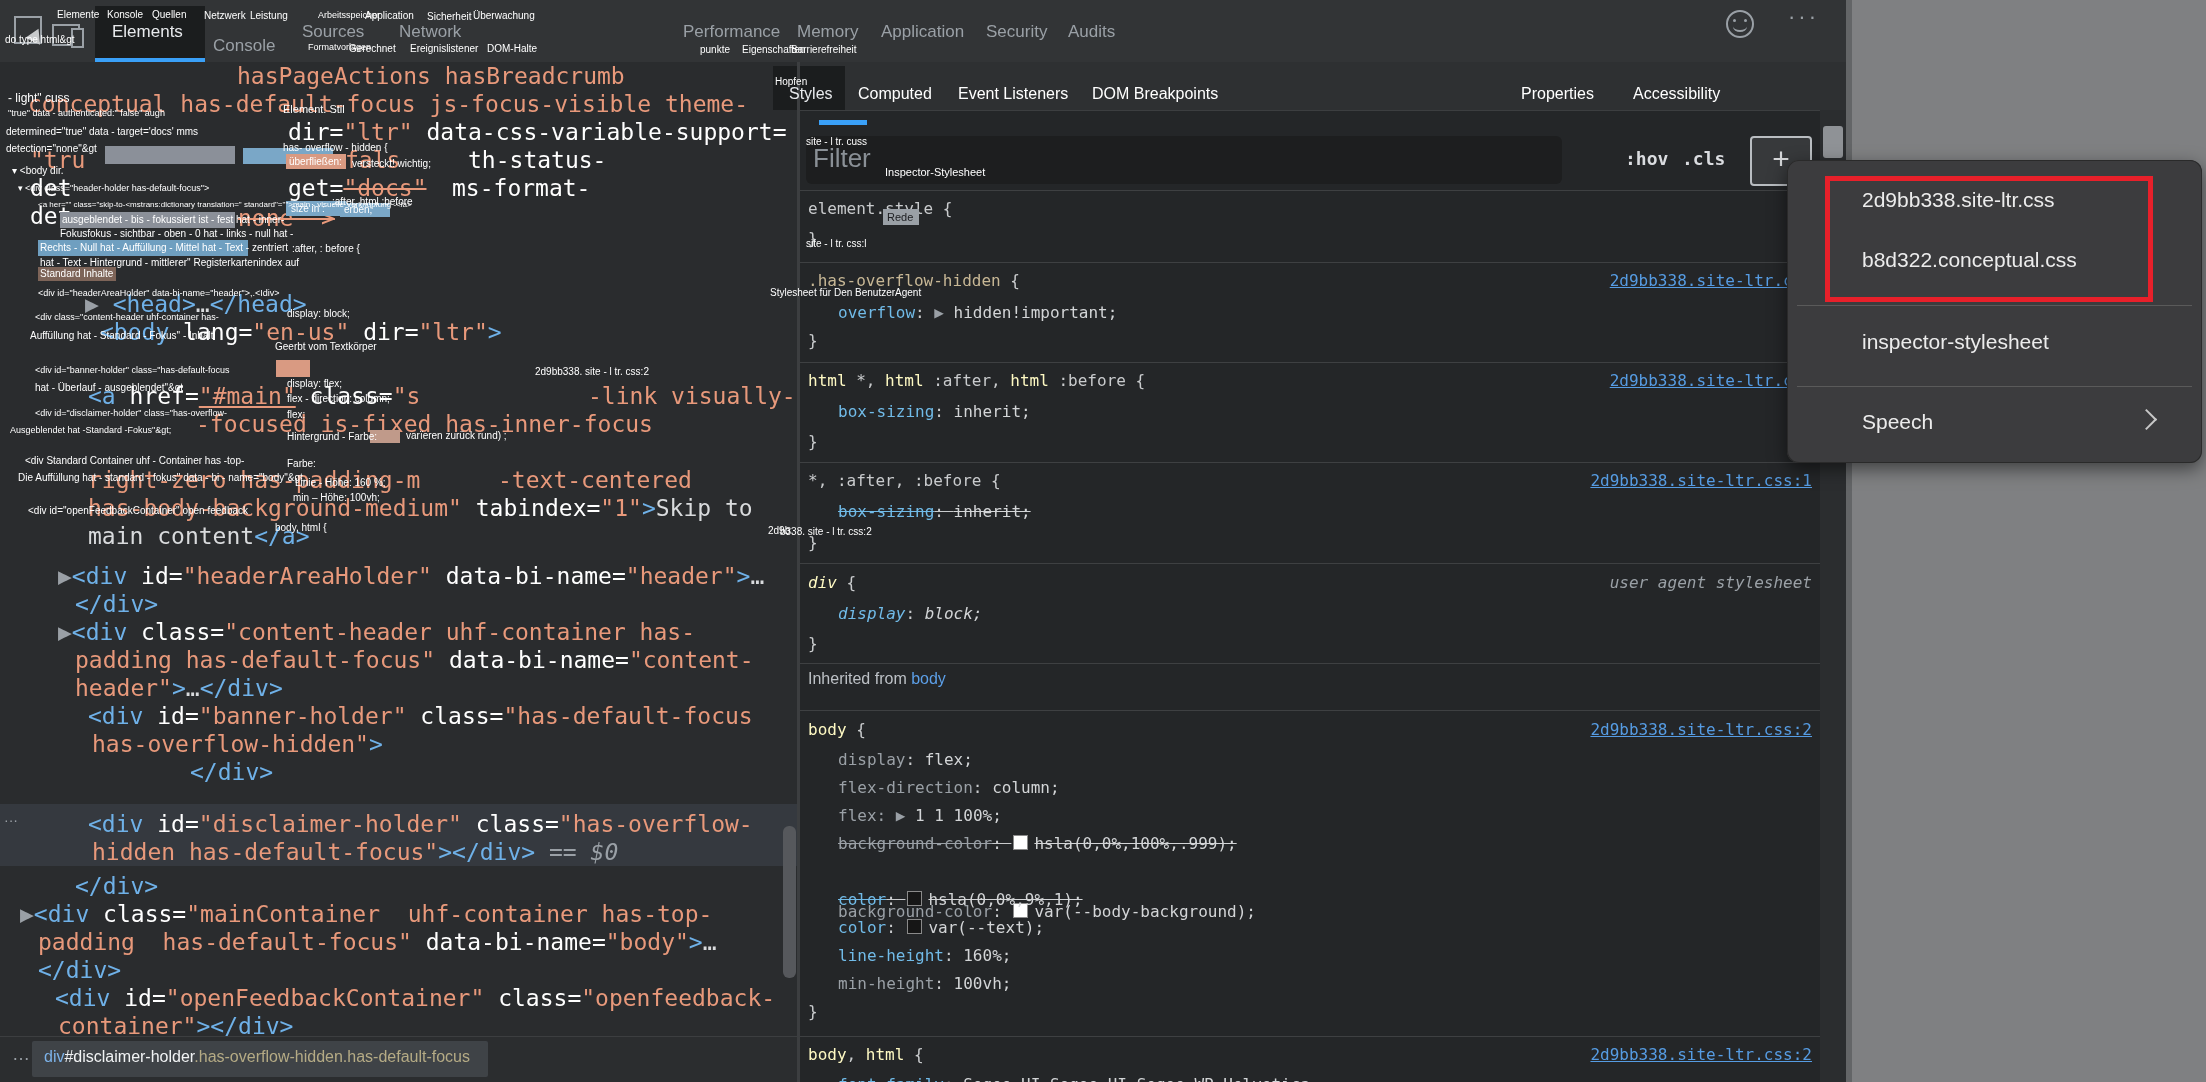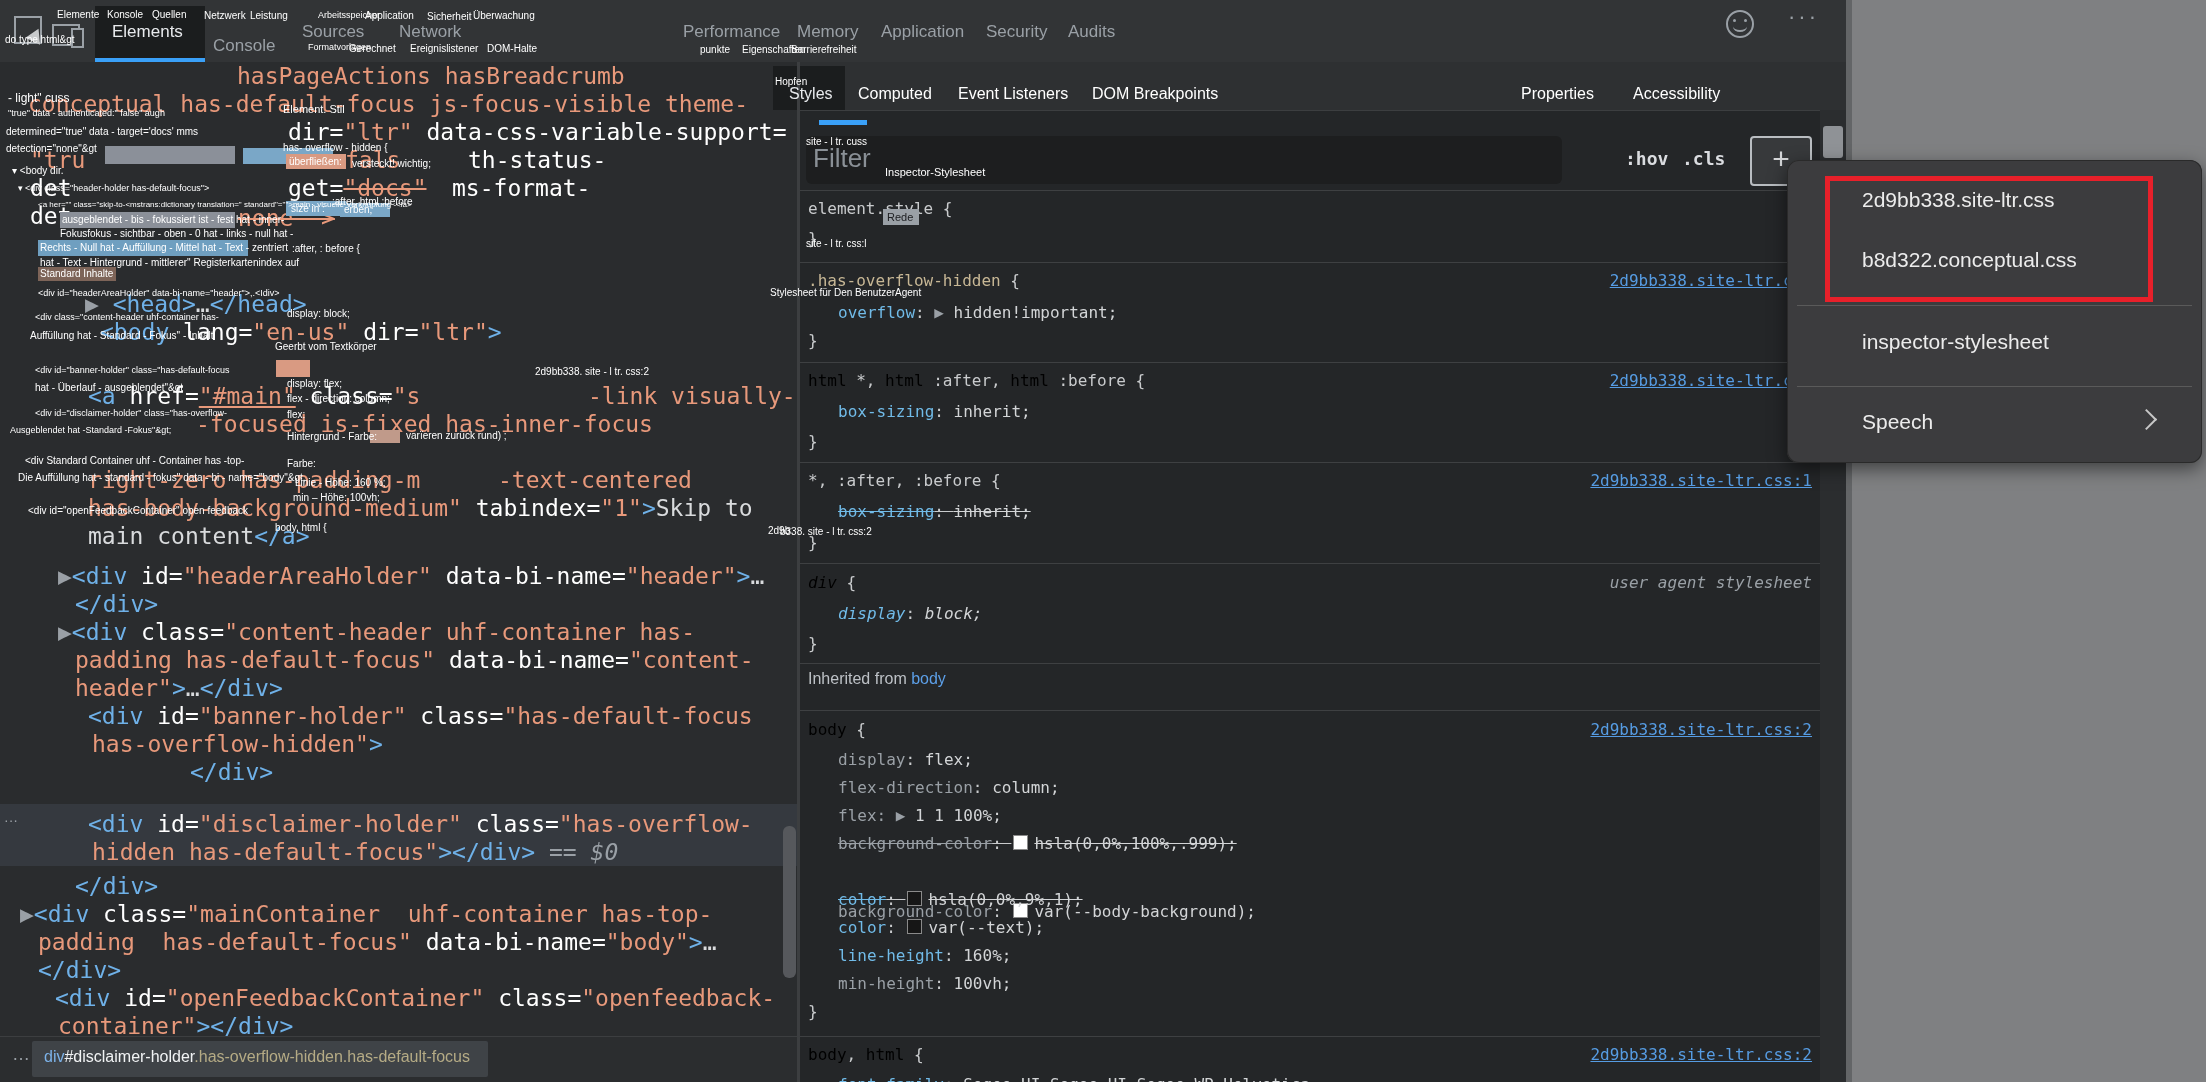--- a/index.html
+++ b/index.html
@@ -33,21 +33,21 @@
   .hovcls{position:absolute;top:148px;font:bold 18px "DejaVu Sans Mono",monospace;color:#dadce0;}
   .plusbtn{left:1750px;top:136px;width:58px;height:46px;background:#37393b;border:2px solid #b9bdc1;
            border-radius:4px;color:#d5d7d9;font-size:30px;line-height:42px;text-align:center;}
   
   .code-line{position:absolute;font:23px/28px "DejaVu Sans Mono",monospace;white-space:pre;z-index:5;}
   .style-line{position:absolute;font:16px/22px "DejaVu Sans Mono",monospace;white-space:pre;z-index:5;}
   .slink{position:absolute;right:394px;font:16px/22px "DejaVu Sans Mono",monospace;color:#569ce3;
          text-decoration:underline;z-index:5;}
   .slink.ua{color:#9aa0a6;font-style:italic;text-decoration:none;}
   .c-tag{color:#6fb1e8;} .c-attr{color:#ffffff;} .c-val{color:#e8997b;} .c-txt{color:#d9dbdd;}
-  .c-dim{color:#9aa0a6;} .c-sel{color:#c7b795;} .c-elem{color:#000000;} .c-star{color:#c9cbcd;}
+  .c-dim{color:#9aa0a6;} .c-sel{color:#c7b795;} .c-elem{color:#fef9c3;} .c-star{color:#c9cbcd;}
   .c-prop{color:#71bbe8;} .c-propdim{color:#9aa0a6;} .c-valtx{color:#d3d5d7;} .c-brace{color:#c9cbcd;}
   .st{text-decoration:line-through;} .un{text-decoration:underline;} .it{font-style:italic;}
   .swatch{display:inline-block;width:13px;height:13px;border:1px solid #8a8a8a;vertical-align:-1px;margin:0 6px 0 2px;}
   .inh{position:absolute;left:808px;top:670px;font-size:16px;color:#bdc1c6;z-index:5;}
   .inh b{font-weight:normal;color:#5c9fe8;}
   
   .otext{position:absolute;font-size:10px;color:#fff;white-space:pre;z-index:40;line-height:1.15;}
   .obox{position:absolute;z-index:39;}
   
   .crumbbar{left:0;top:1036px;width:797px;height:46px;background:#2b2d2f;border-top:1px solid #3c3e40;}

